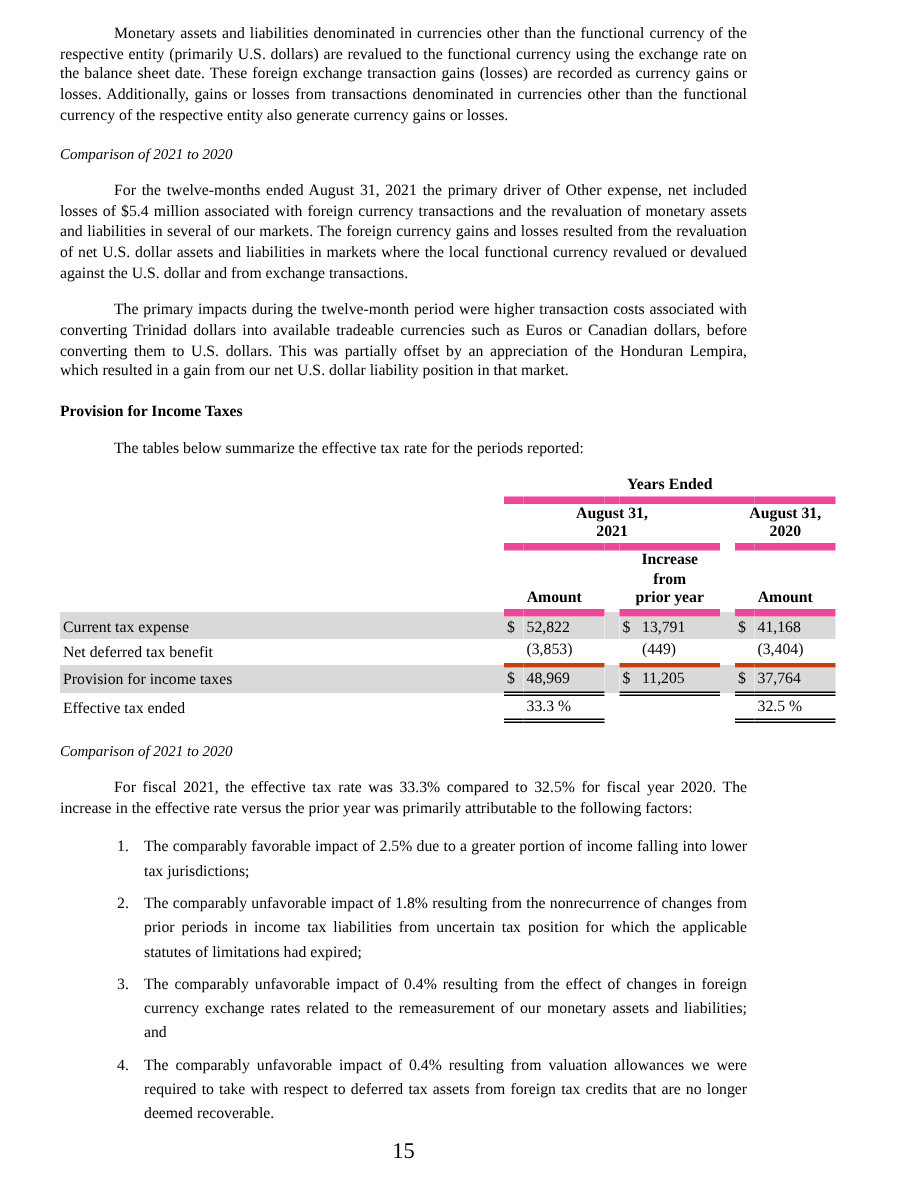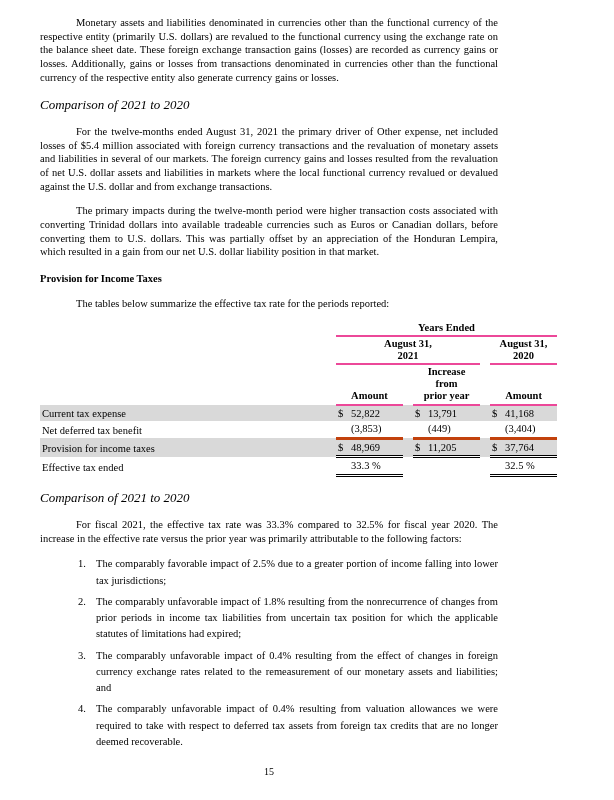--- a/index.html
+++ b/index.html
@@ -11,21 +11,21 @@
   .page {
     position: relative;
     box-sizing: border-box;
     width: 538px; height: 800px;
     padding: 16px 40px 0 40px;
     font-size: 10.5px;
     line-height: 1.3;
   }
   p { margin: 0 0 11px 0; text-align: justify; }
   .indent { text-indent: 36px; }
-  .h-italic { font-style: italic; font-weight: normal; font-size: 13px; margin: 13px 0 11px 0; text-align: left; }
+  .h-italic { font-style: italic; font-weight: normal; font-size: 10px; margin: 13px 0 11px 0; text-align: left; }
   .h-bold { font-weight: bold; font-size: 10.5px; margin: 13px 0 11px 0; text-align: left; }
 
   table.tax {
     width: 100%;
     border-collapse: collapse;
     table-layout: fixed;
     margin: 2px 0 10px 0;
   }
   table.tax td, table.tax th {
     padding: 1px 2px;
@@ -40,34 +40,34 @@
     line-height: 1.15;
   }
   .col-lbl { width: 296px; }
   .col-cur { width: 13px; }
   .col-val { width: 54px; }
   .col-gap { width: 10px; }
   td.cur { text-align: left; }
   td.val { text-align: left; }
   td.lbl { text-align: left; }
   .shade { background: #d9d9d9; }
-  .bb { border-bottom: 2px solid #ec4899; }
+  .bb { border-bottom: 5px solid #ec4899; }
   .u1 { border-bottom: 3px solid #c2410c; }
   .u2 { border-bottom: 3px double #000; }
 
   .num-list { margin: 4px 0 0 0; padding: 0 0 0 38px; }
   .num-item { display: flex; margin-bottom: 5px; line-height: 1.55; }
   .num-item .n { flex: 0 0 18px; }
   .num-item .t { flex: 1; text-align: justify; }
 
   .page-number {
     position: absolute;
     bottom: 22px; left: 0; right: 0;
     text-align: center;
-    font-size: 10px;
+    font-size: 15px;
   }
 </style>
 </head>
 <body>
 
 <div class="page">
 
   <p class="indent">Monetary assets and liabilities denominated in currencies other than the functional currency of the respective entity (primarily U.S. dollars) are revalued to the functional currency using the exchange rate on the balance sheet date.  These foreign exchange transaction gains (losses) are recorded as currency gains or losses. Additionally, gains or losses from transactions denominated in currencies other than the functional currency of the respective entity also generate currency gains or losses.</p>
 
   <p class="h-italic">Comparison of 2021 to 2020</p>

